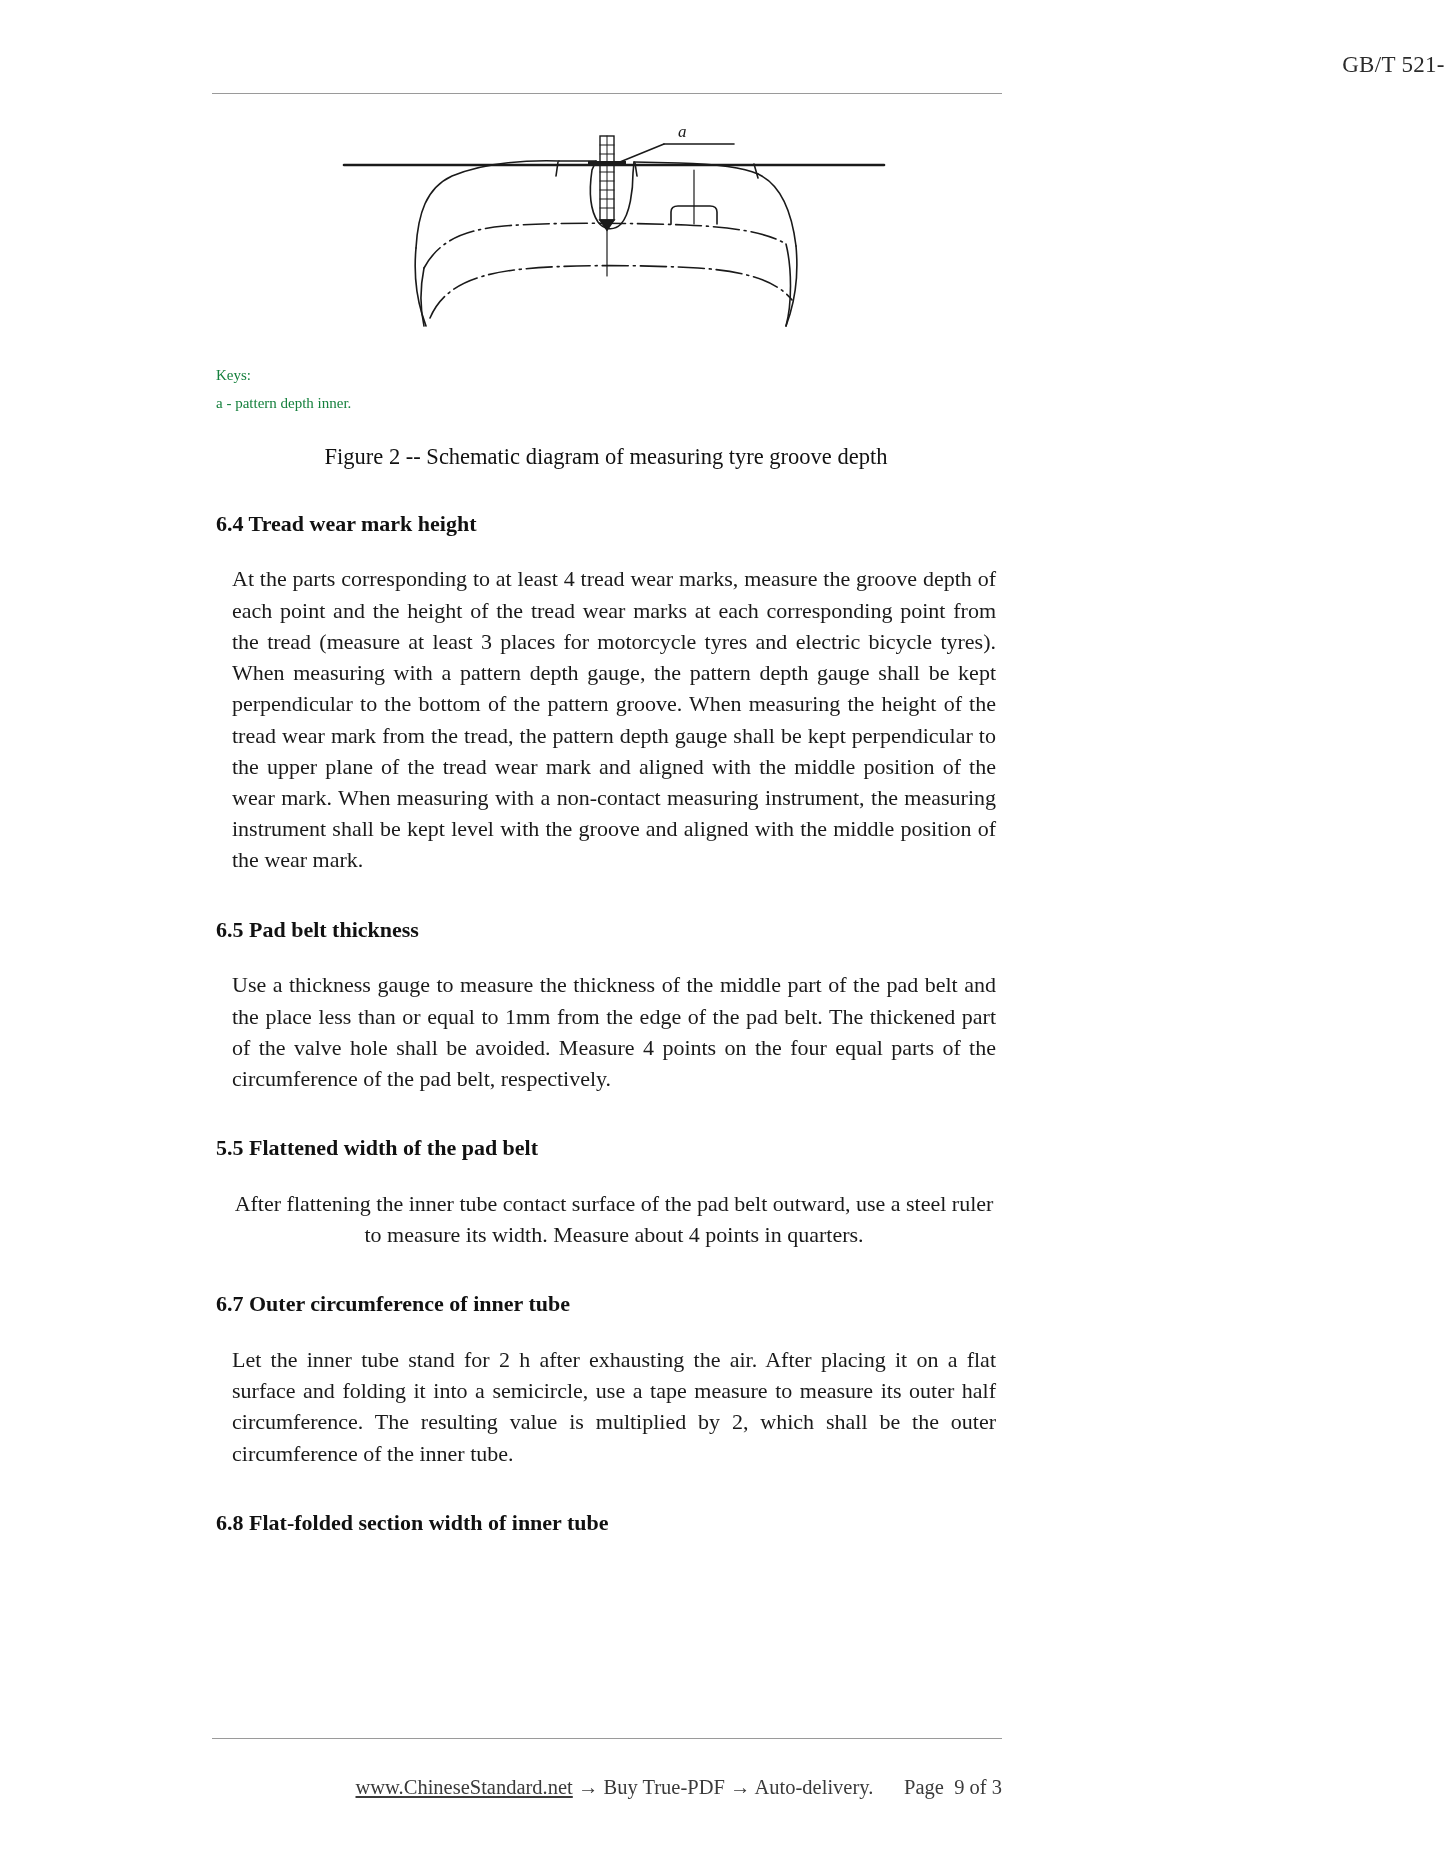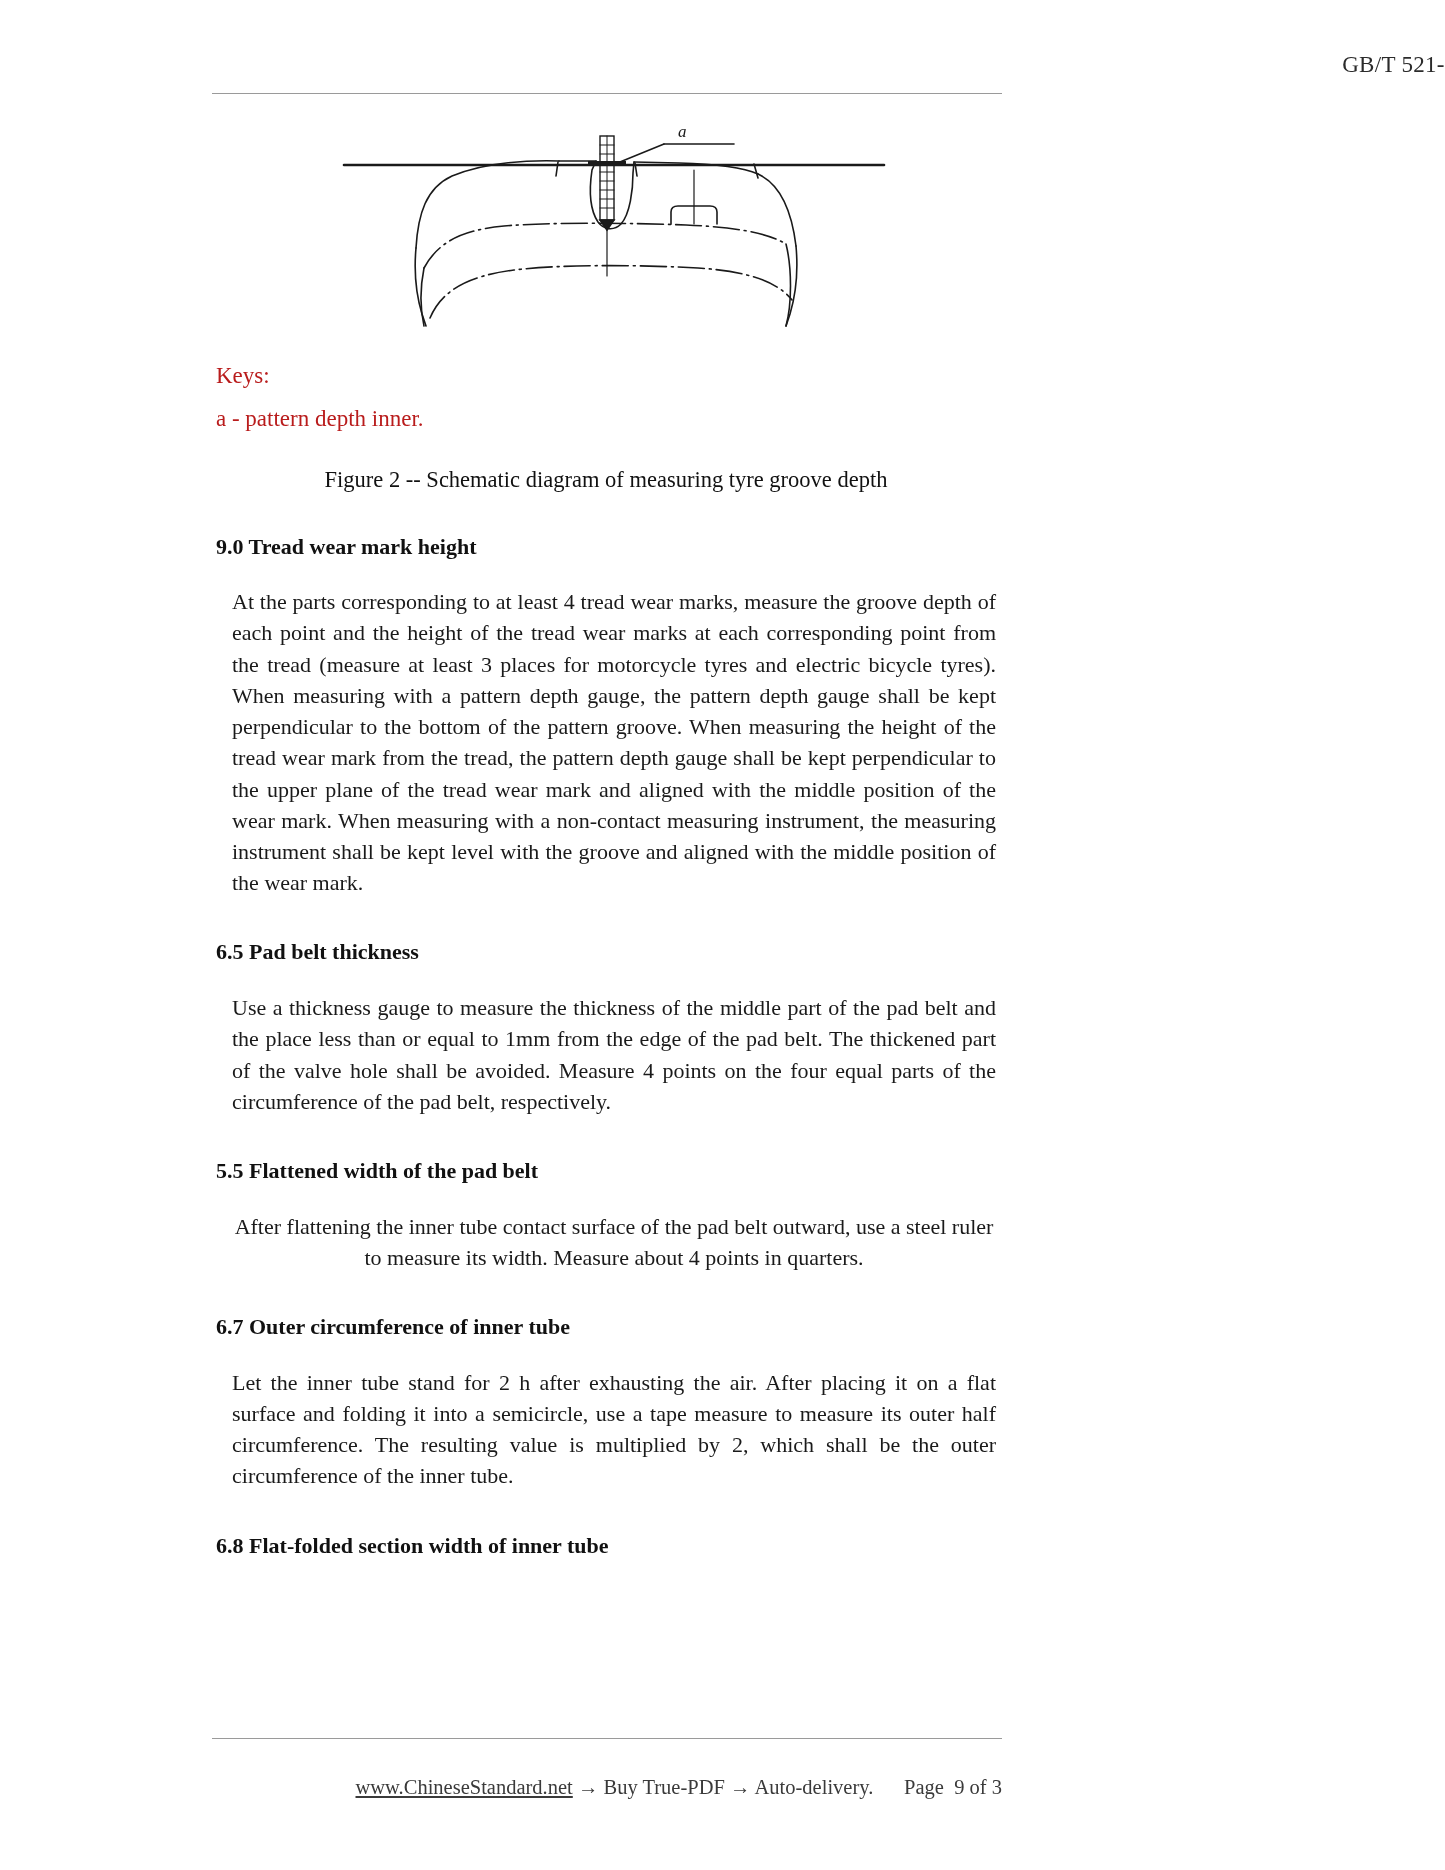--- a/index.html
+++ b/index.html
@@ -60,24 +60,24 @@
   }
   .figure-wrap svg {
     display: block;
     position: absolute;
     left: 118px;
     top: 8px;
   }
 
   
   .keys-block {
-    margin-top: 20px;
-    font-size: 23px;
+    margin-top: 27px;
+    font-size: 15px;
     line-height: 1.86;
-    color: #b91c1c;
+    color: #15803d;
   }
   .keys-block div { white-space: pre; }
 
   
   .fig-caption {
     margin-top: 26px;
     text-align: center;
     font-weight: normal;
     font-size: 22.5px;
     color: #111;
@@ -199,21 +199,21 @@
       </svg>
     </div>
 
     <div class="keys-block">
       <div>Keys:</div>
       <div>a - pattern depth inner.</div>
     </div>
 
     <div class="fig-caption">Figure 2 -- Schematic diagram of measuring tyre groove depth</div>
 
-    <h2 class="sec">9.0 Tread wear mark height</h2>
+    <h2 class="sec">6.4 Tread wear mark height</h2>
     <p class="body">At the parts corresponding to at least 4 tread wear marks, measure the groove depth of each point and the height of the tread wear marks at each corresponding point from the tread (measure at least 3 places for motorcycle tyres and electric bicycle tyres). When measuring with a pattern depth gauge, the pattern depth gauge shall be kept perpendicular to the bottom of the pattern groove. When measuring the height of the tread wear mark from the tread, the pattern depth gauge shall be kept perpendicular to the upper plane of the tread wear mark and aligned with the middle position of the wear mark. When measuring with a non-contact measuring instrument, the measuring instrument shall be kept level with the groove and aligned with the middle position of the wear mark.</p>
 
     <h2 class="sec">6.5 Pad belt thickness</h2>
     <p class="body">Use a thickness gauge to measure the thickness of the middle part of the pad belt and the place less than or equal to 1mm from the edge of the pad belt. The thickened part of the valve hole shall be avoided. Measure 4 points on the four equal parts of the circumference of the pad belt, respectively.</p>
 
     <h2 class="sec">5.5 Flattened width of the pad belt</h2>
     <p class="body nojustify">After flattening the inner tube contact surface of the pad belt outward, use a steel ruler to measure its width. Measure about 4 points in quarters.</p>
 
     <h2 class="sec">6.7 Outer circumference of inner tube</h2>
     <p class="body">Let the inner tube stand for 2 h after exhausting the air. After placing it on a flat surface and folding it into a semicircle, use a tape measure to measure its outer half circumference. The resulting value is multiplied by 2, which shall be the outer circumference of the inner tube.</p>

